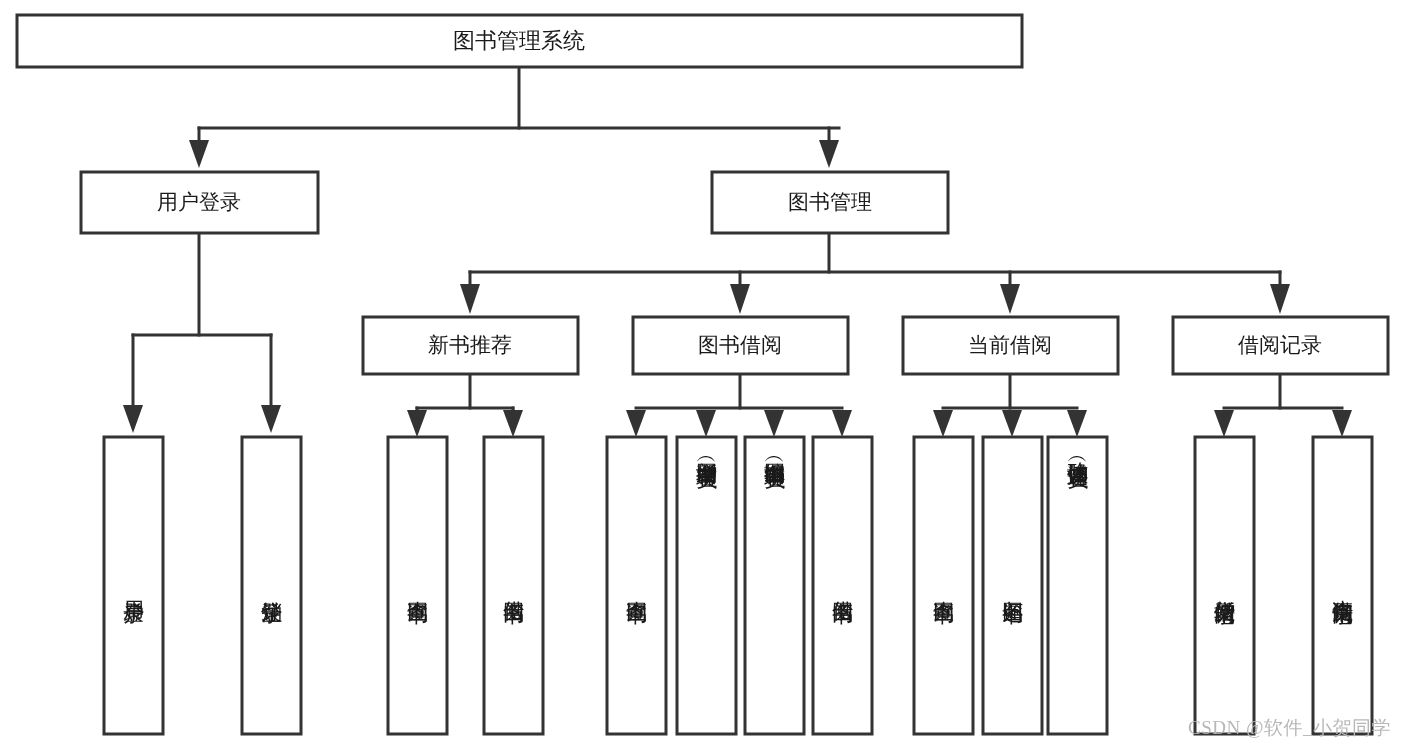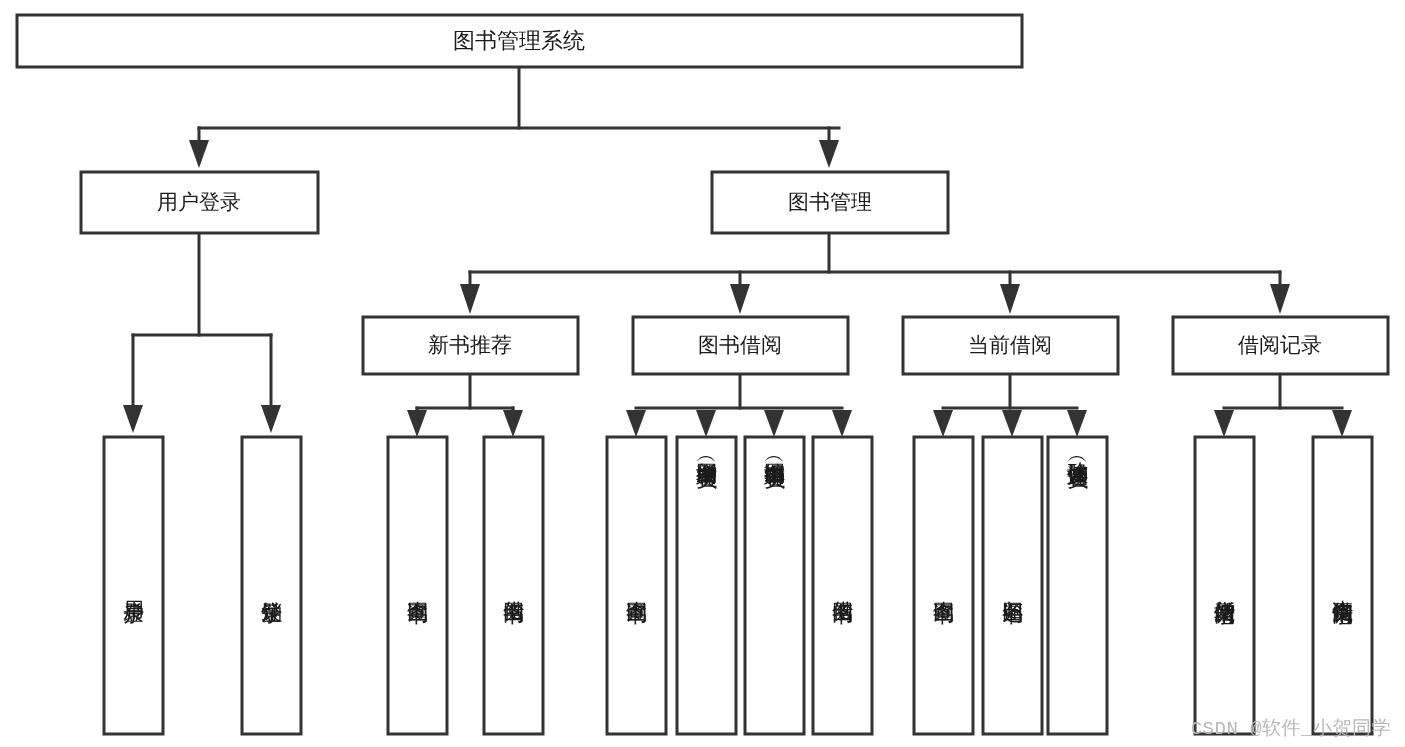--- a/index.html
+++ b/index.html
@@ -69,21 +69,21 @@
     text-align: center;
     writing-mode: vertical-rl;
     text-orientation: upright;
     letter-spacing: 1px;
     white-space: nowrap;
   }
   .watermark {
     position: absolute;
     right: 8px;
     bottom: 6px;
-    font-family: Liberation Mono, monospace;
+    font-family: Liberation Serif, serif;
     font-size: 19px;
     color: #b8b8b8;
     letter-spacing: 0.5px;
     white-space: nowrap;
     pointer-events: none;
   }
 </style>
 </head>
 <body>
 

